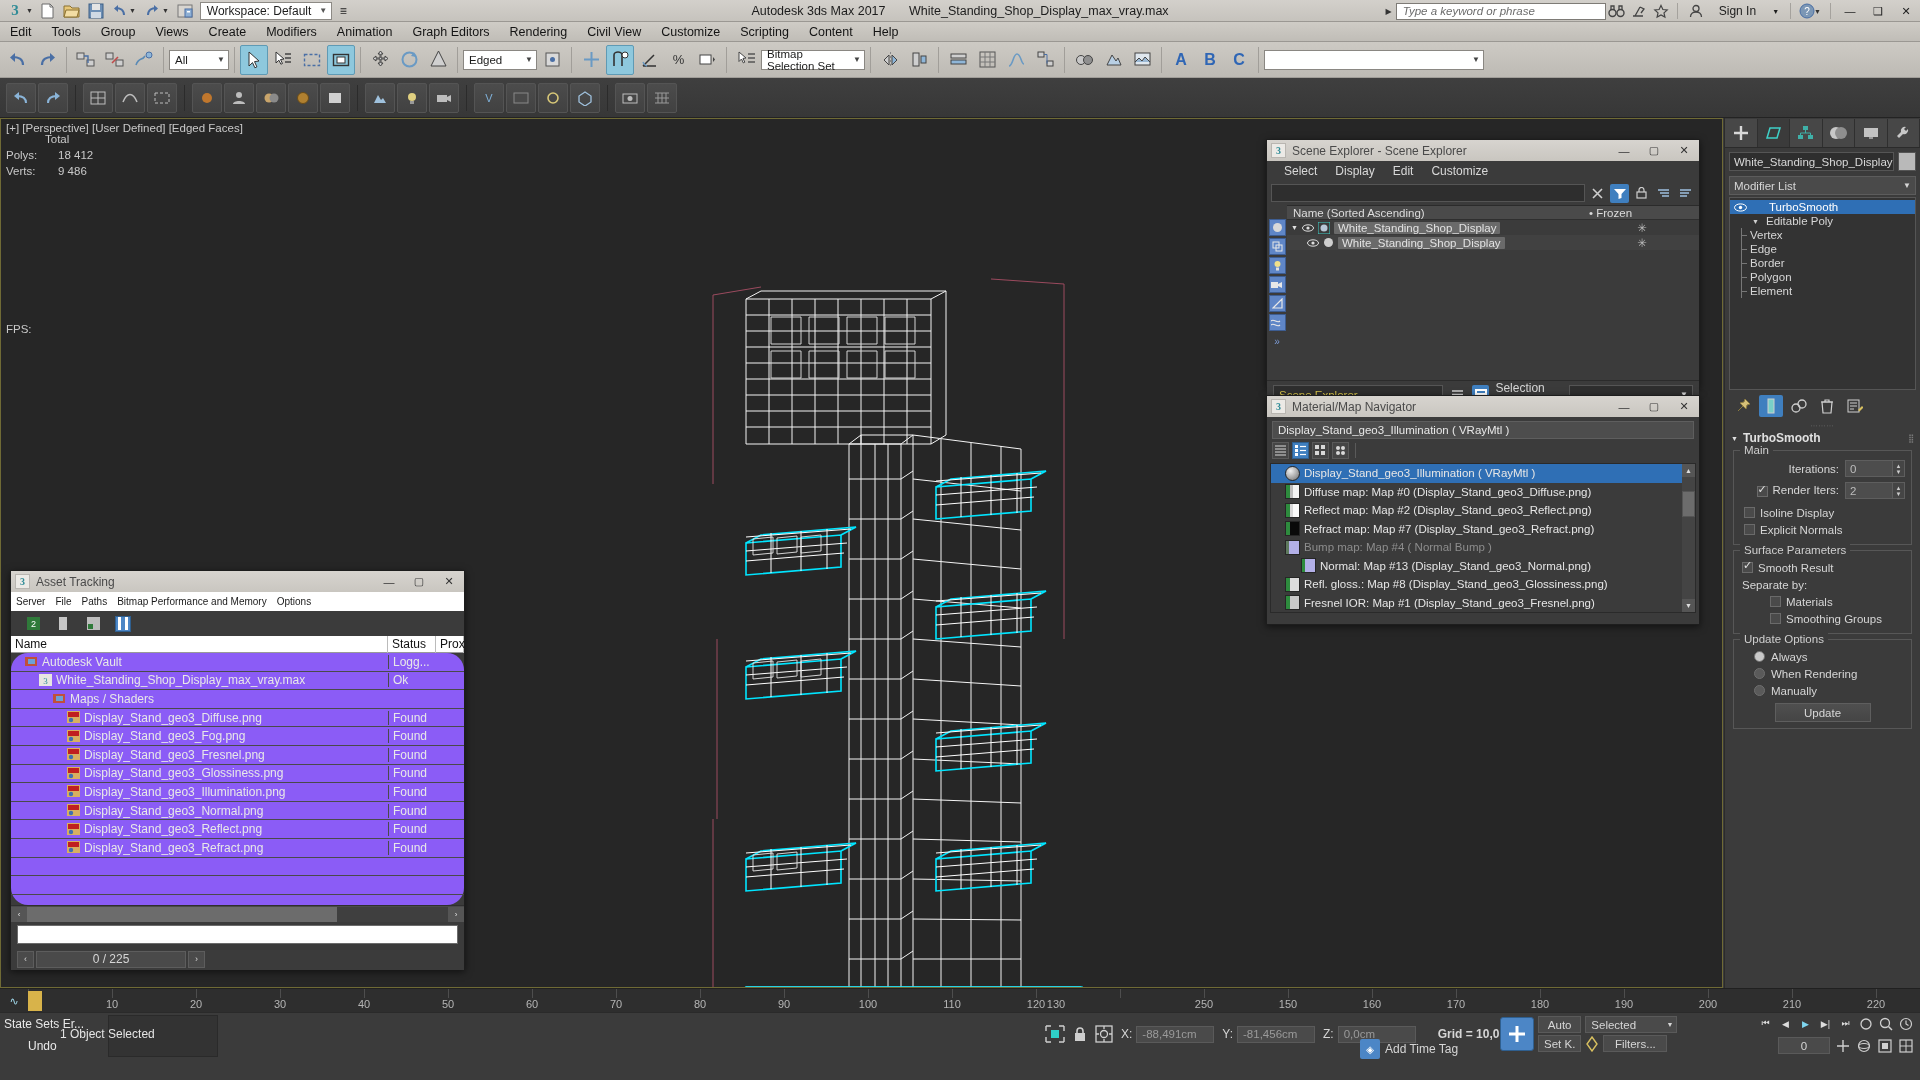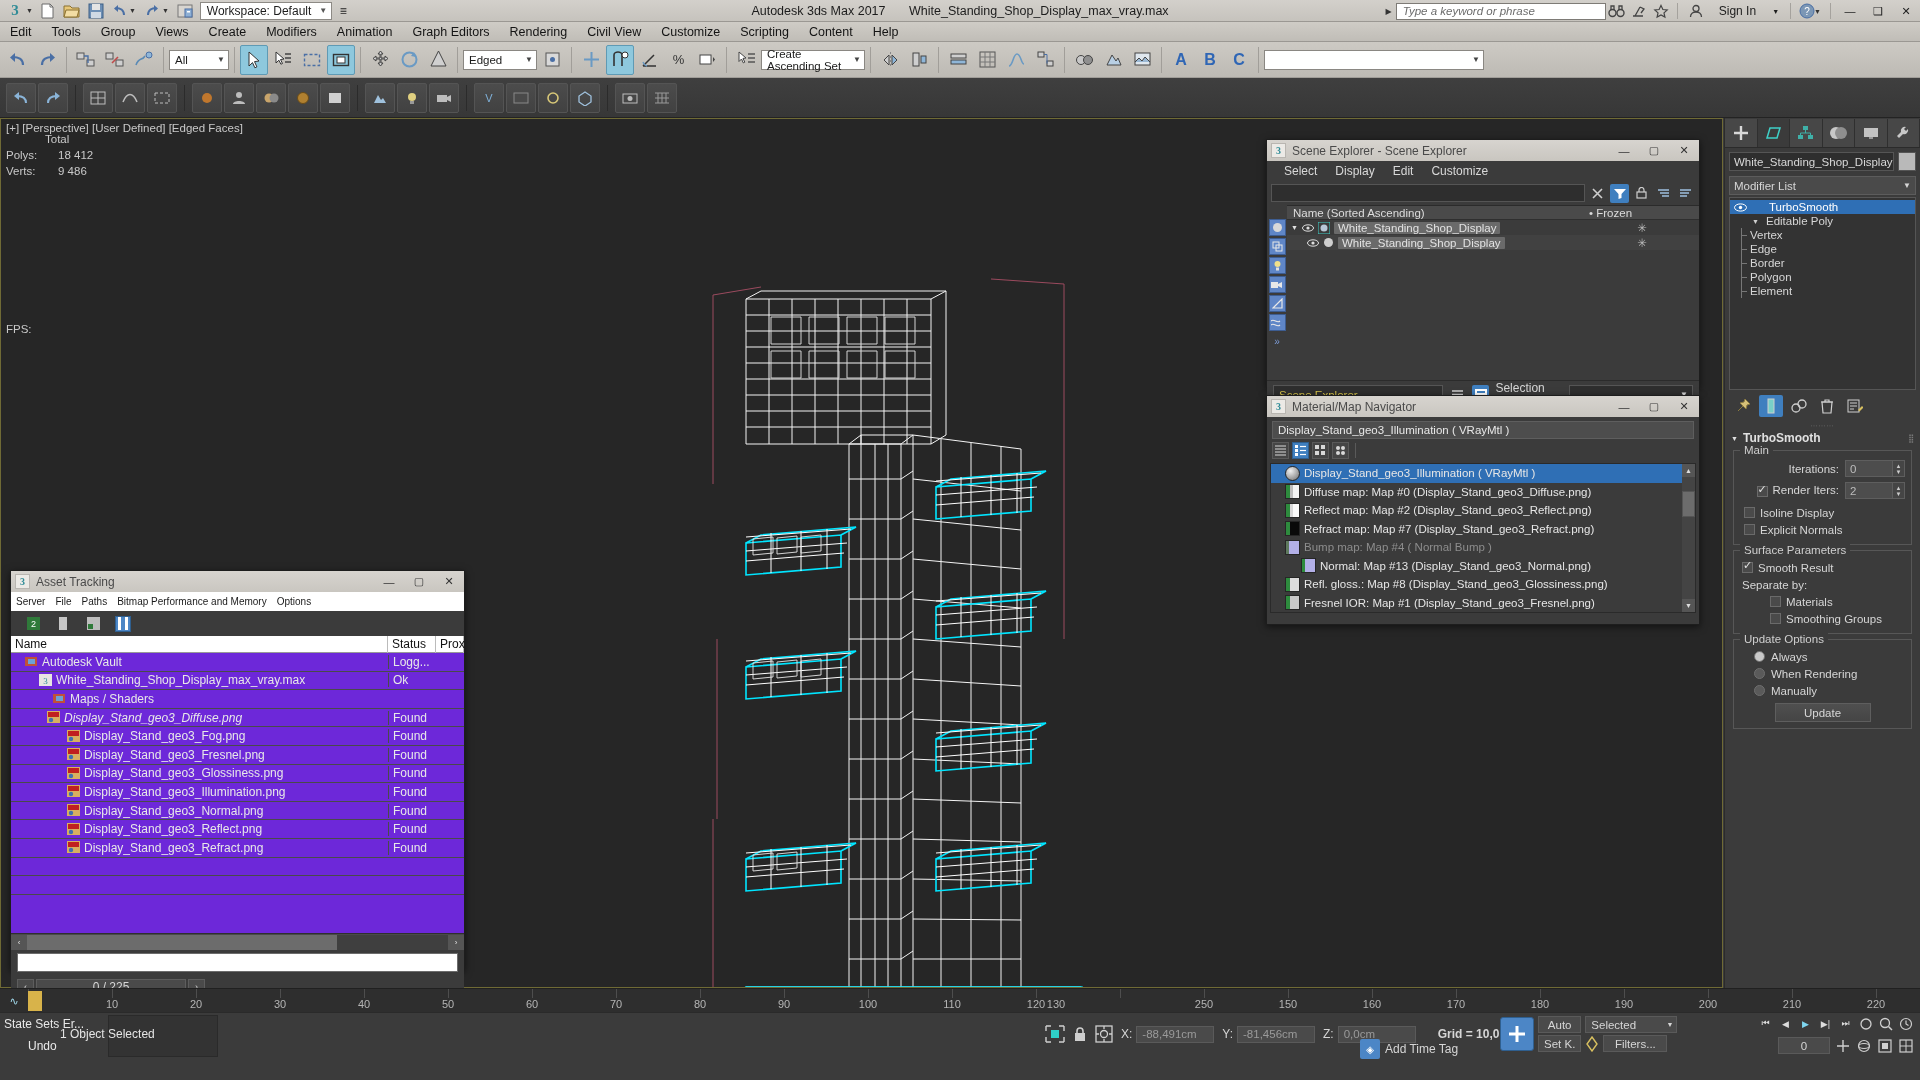--- a/index.html
+++ b/index.html
@@ -185,21 +185,21 @@
 
   
   #assetTrack{left:10px;top:570px;width:455px;height:400px;}
   .at-menu{height:19px;background:#fff;display:flex;align-items:center;color:#1a1a1a;font-size:10px;}
   .at-menu span{padding:0 5px;}
   .at-tools{height:25px;background:#3b3b3b;display:flex;align-items:center;gap:14px;padding-left:14px;}
   .at-tb{width:16px;height:16px;display:flex;align-items:center;justify-content:center;font-size:9px;}
   .at-tb.on{background:#4c86c6;border:1px solid #2f5f8f;}
   .at-hdr{height:17px;background:#fff;color:#111;display:flex;align-items:center;font-size:12px;border-bottom:1px solid #999;}
   .at-hdr .c{border-right:1px solid #bbb;height:17px;display:flex;align-items:center;padding-left:4px;}
-  .at-rows{background:#6d28d9;height:280px;}
+  .at-rows{background:#8b5cf6;height:252px;border-radius:17px;}
   .at-row{height:18.6px;display:flex;align-items:center;font-size:12px;color:#e8e8e8;border-bottom:1px solid #4a4a4a;}
   .at-row .n{flex:1;display:flex;align-items:center;gap:4px;overflow:hidden;white-space:nowrap;}
   .at-row .s{width:48px;border-left:1px solid #4a4a4a;padding-left:4px;}
   .at-row .p{width:28px;border-left:1px solid #4a4a4a;}
   .at-ico{width:13px;height:13px;flex:0 0 auto;}
   .at-hscroll{height:17px;background:#4a4a4a;display:flex;align-items:center;justify-content:space-between;
               border-top:1px solid #2f2f2f;}
   .at-hscroll .ab{width:16px;height:15px;display:flex;align-items:center;justify-content:center;font-size:8px;color:#e0e0e0;background:#555;}
   .at-hscroll .tr{flex:1;height:15px;background:#3f3f3f;}
   .at-hscroll .tr .th{width:310px;height:15px;background:#6c6c6c;}
@@ -487,21 +487,21 @@
         </svg>
       </div>
     <div class="tsep"></div>
     <div class="tbtn">
       <svg width="19" height="19">
           <path d="M2 2l7 6-3 .4 1.8 3.8-1.5.7L4.5 9 2 11.5z" fill="#fff" stroke="#444"></path>
           <path d="M11 4h7M11 8h7M11 12h7" stroke="#555" stroke-width="1.3"></path>
         </svg>
       </div>
     <div class="combo" style="width:104px">
-      <span>Create Ascending Set</span>
+      <span>Bitmap Selection Set</span>
       <span class="dd">▼</span>
     </div>
     <div class="tsep"></div>
     <div class="tbtn">
       <svg width="19" height="19">
           <path d="M9.5 2v15" stroke="#888" stroke-dasharray="2 2"></path>
           <path d="M8 5L3 10l5 5z" fill="#cfcfcf" stroke="#444"></path>
           <path d="M11 5l5 5-5 5z" fill="#8fb6d8" stroke="#444"></path>
         </svg>
       </div>
@@ -1311,21 +1311,21 @@
                 <rect x="0" y="2" width="12" height="9" fill="#c0503a"></rect>
                 <rect x="3" y="4" width="7" height="5" fill="#6ca0d8"></rect>
               </svg>
             </span>
           <span>Maps / Shaders</span>
         </span>
         <span class="s"></span>
         <span class="p"></span>
       </div>
       <div class="at-row">
-        <span class="n" style="padding-left:36px;font-style:italic;">
+        <span class="n" style="padding-left:56px;">
           <span class="at-ico">
               <svg width="13" height="12">
                 <rect x="0" y="0" width="13" height="12" fill="#d8b060"></rect>
                 <rect x="1" y="1" width="11" height="5" fill="#c02020"></rect>
                 <circle cx="4" cy="9" r="2.2" fill="#4070b0"></circle>
               </svg>
             </span>
           <span>Display_Stand_geo3_Diffuse.png</span>
         </span>
         <span class="s">Found</span>

